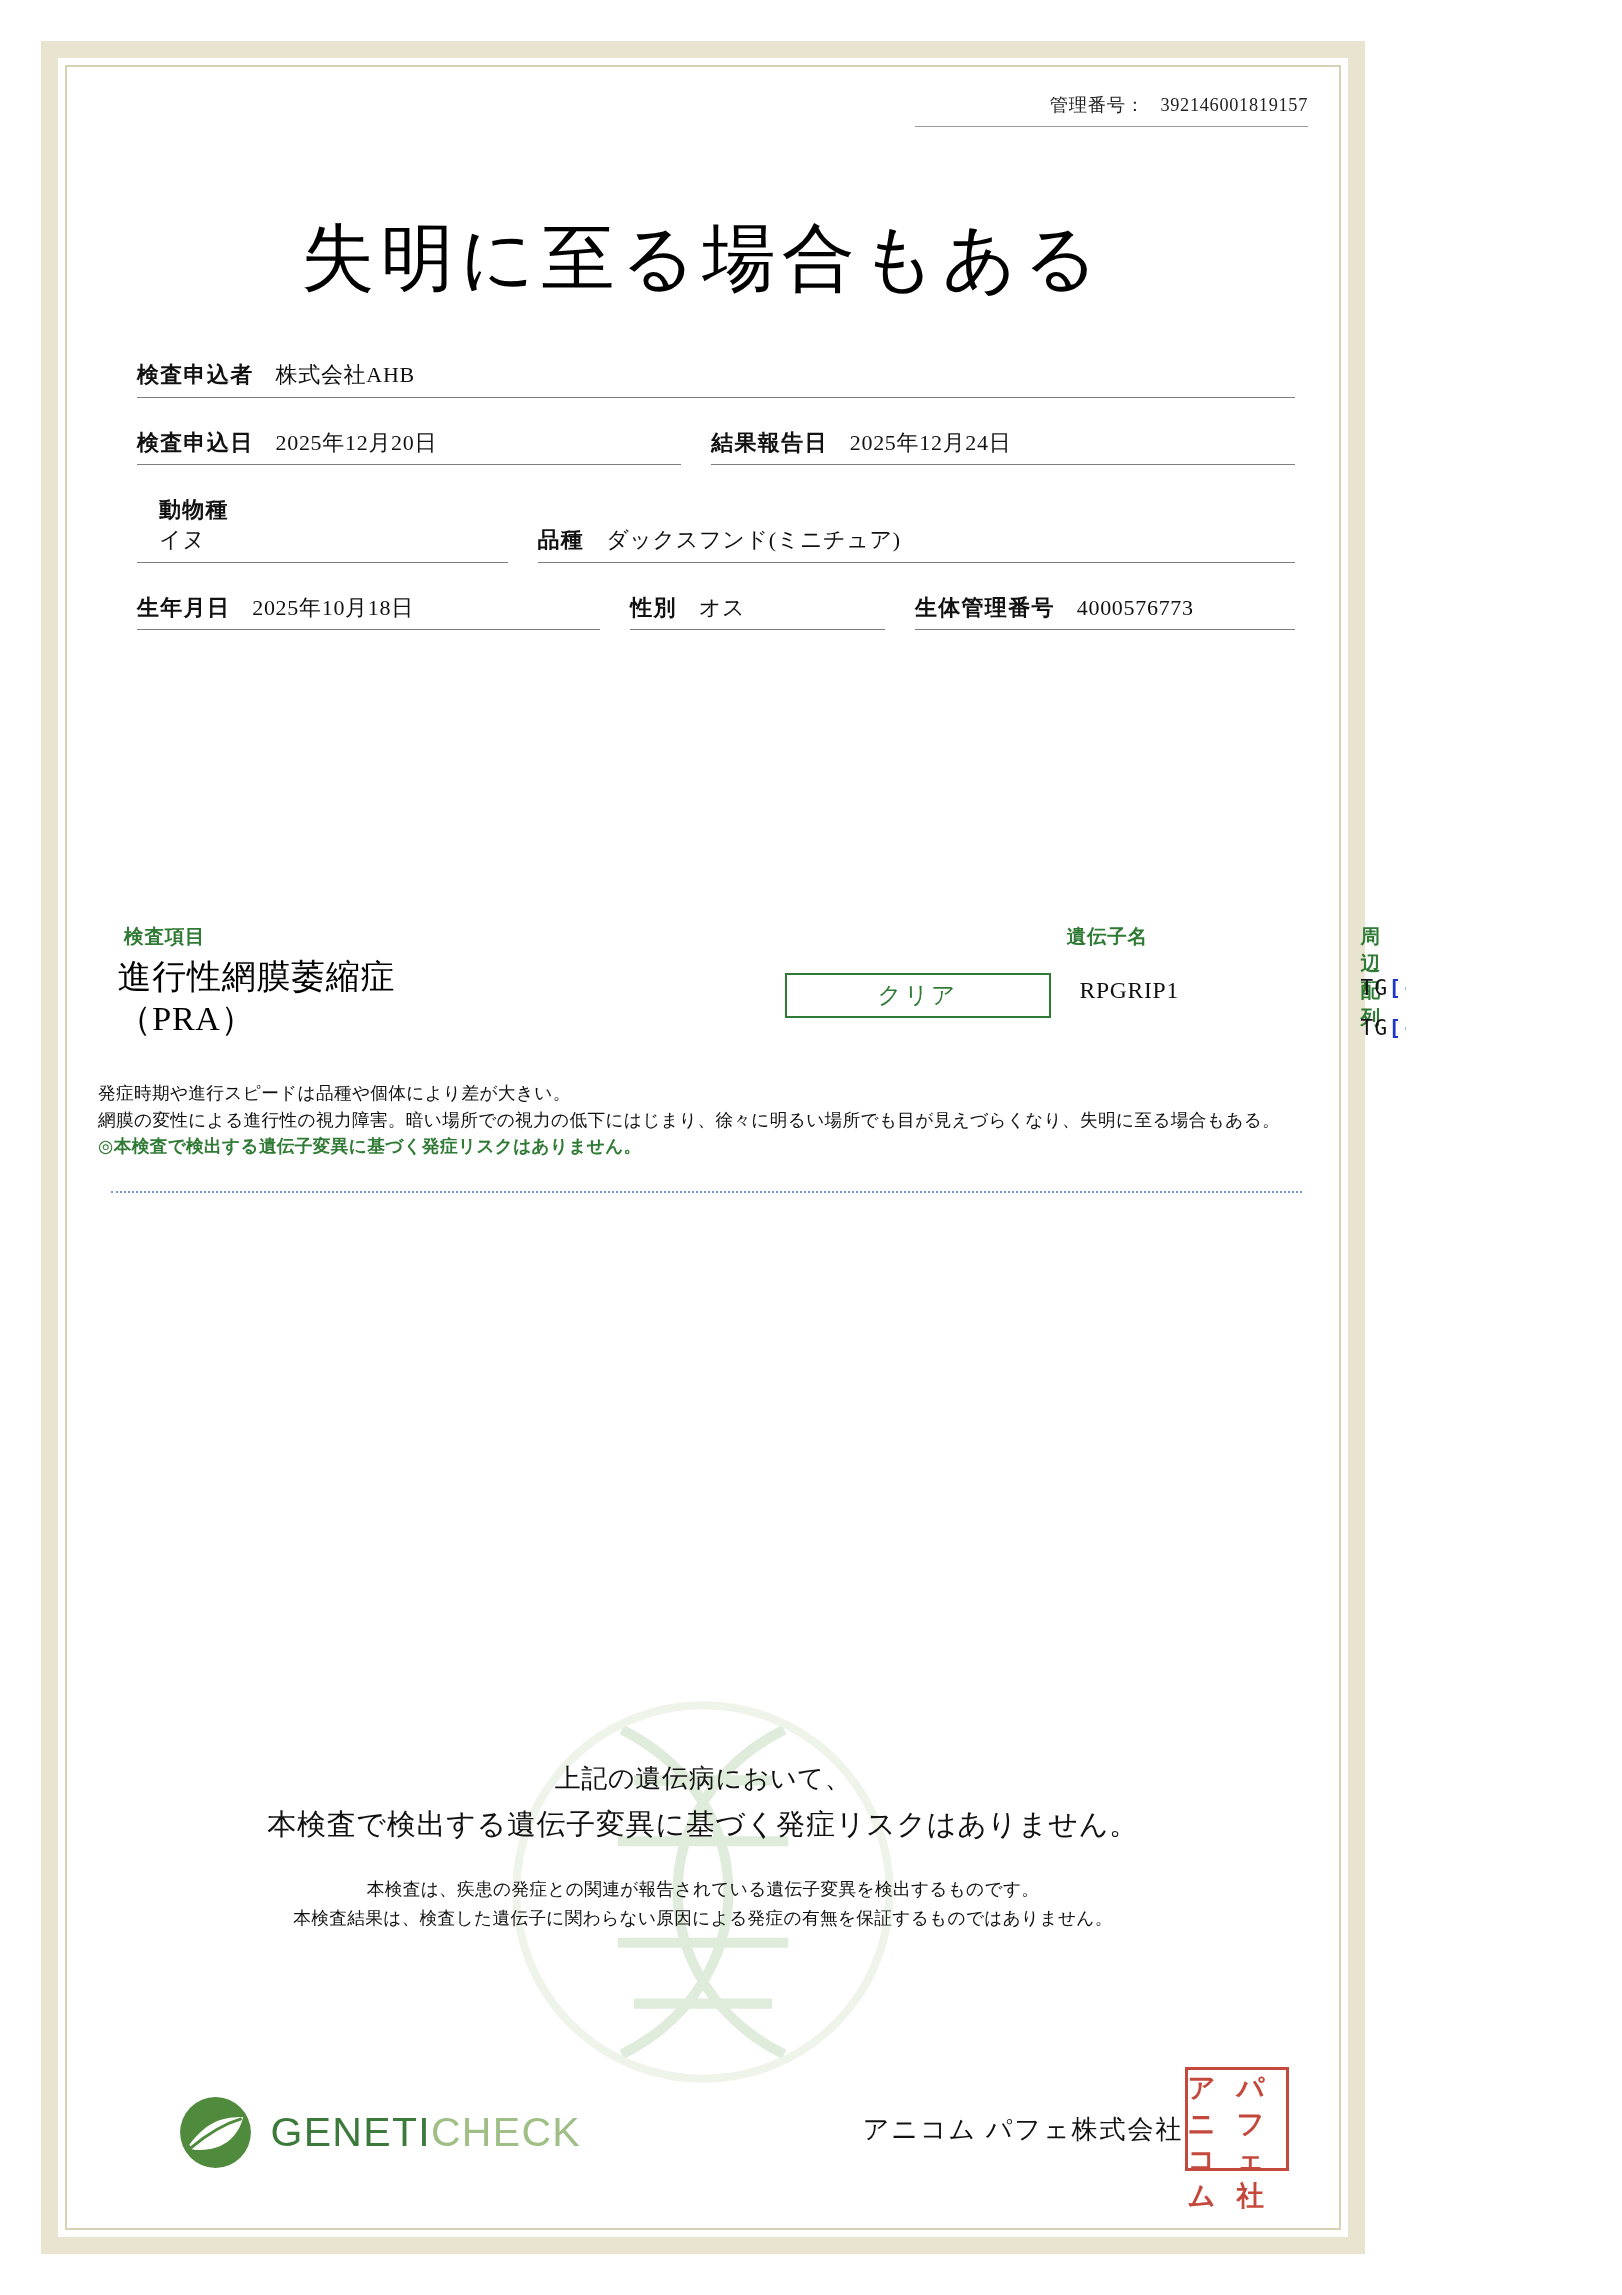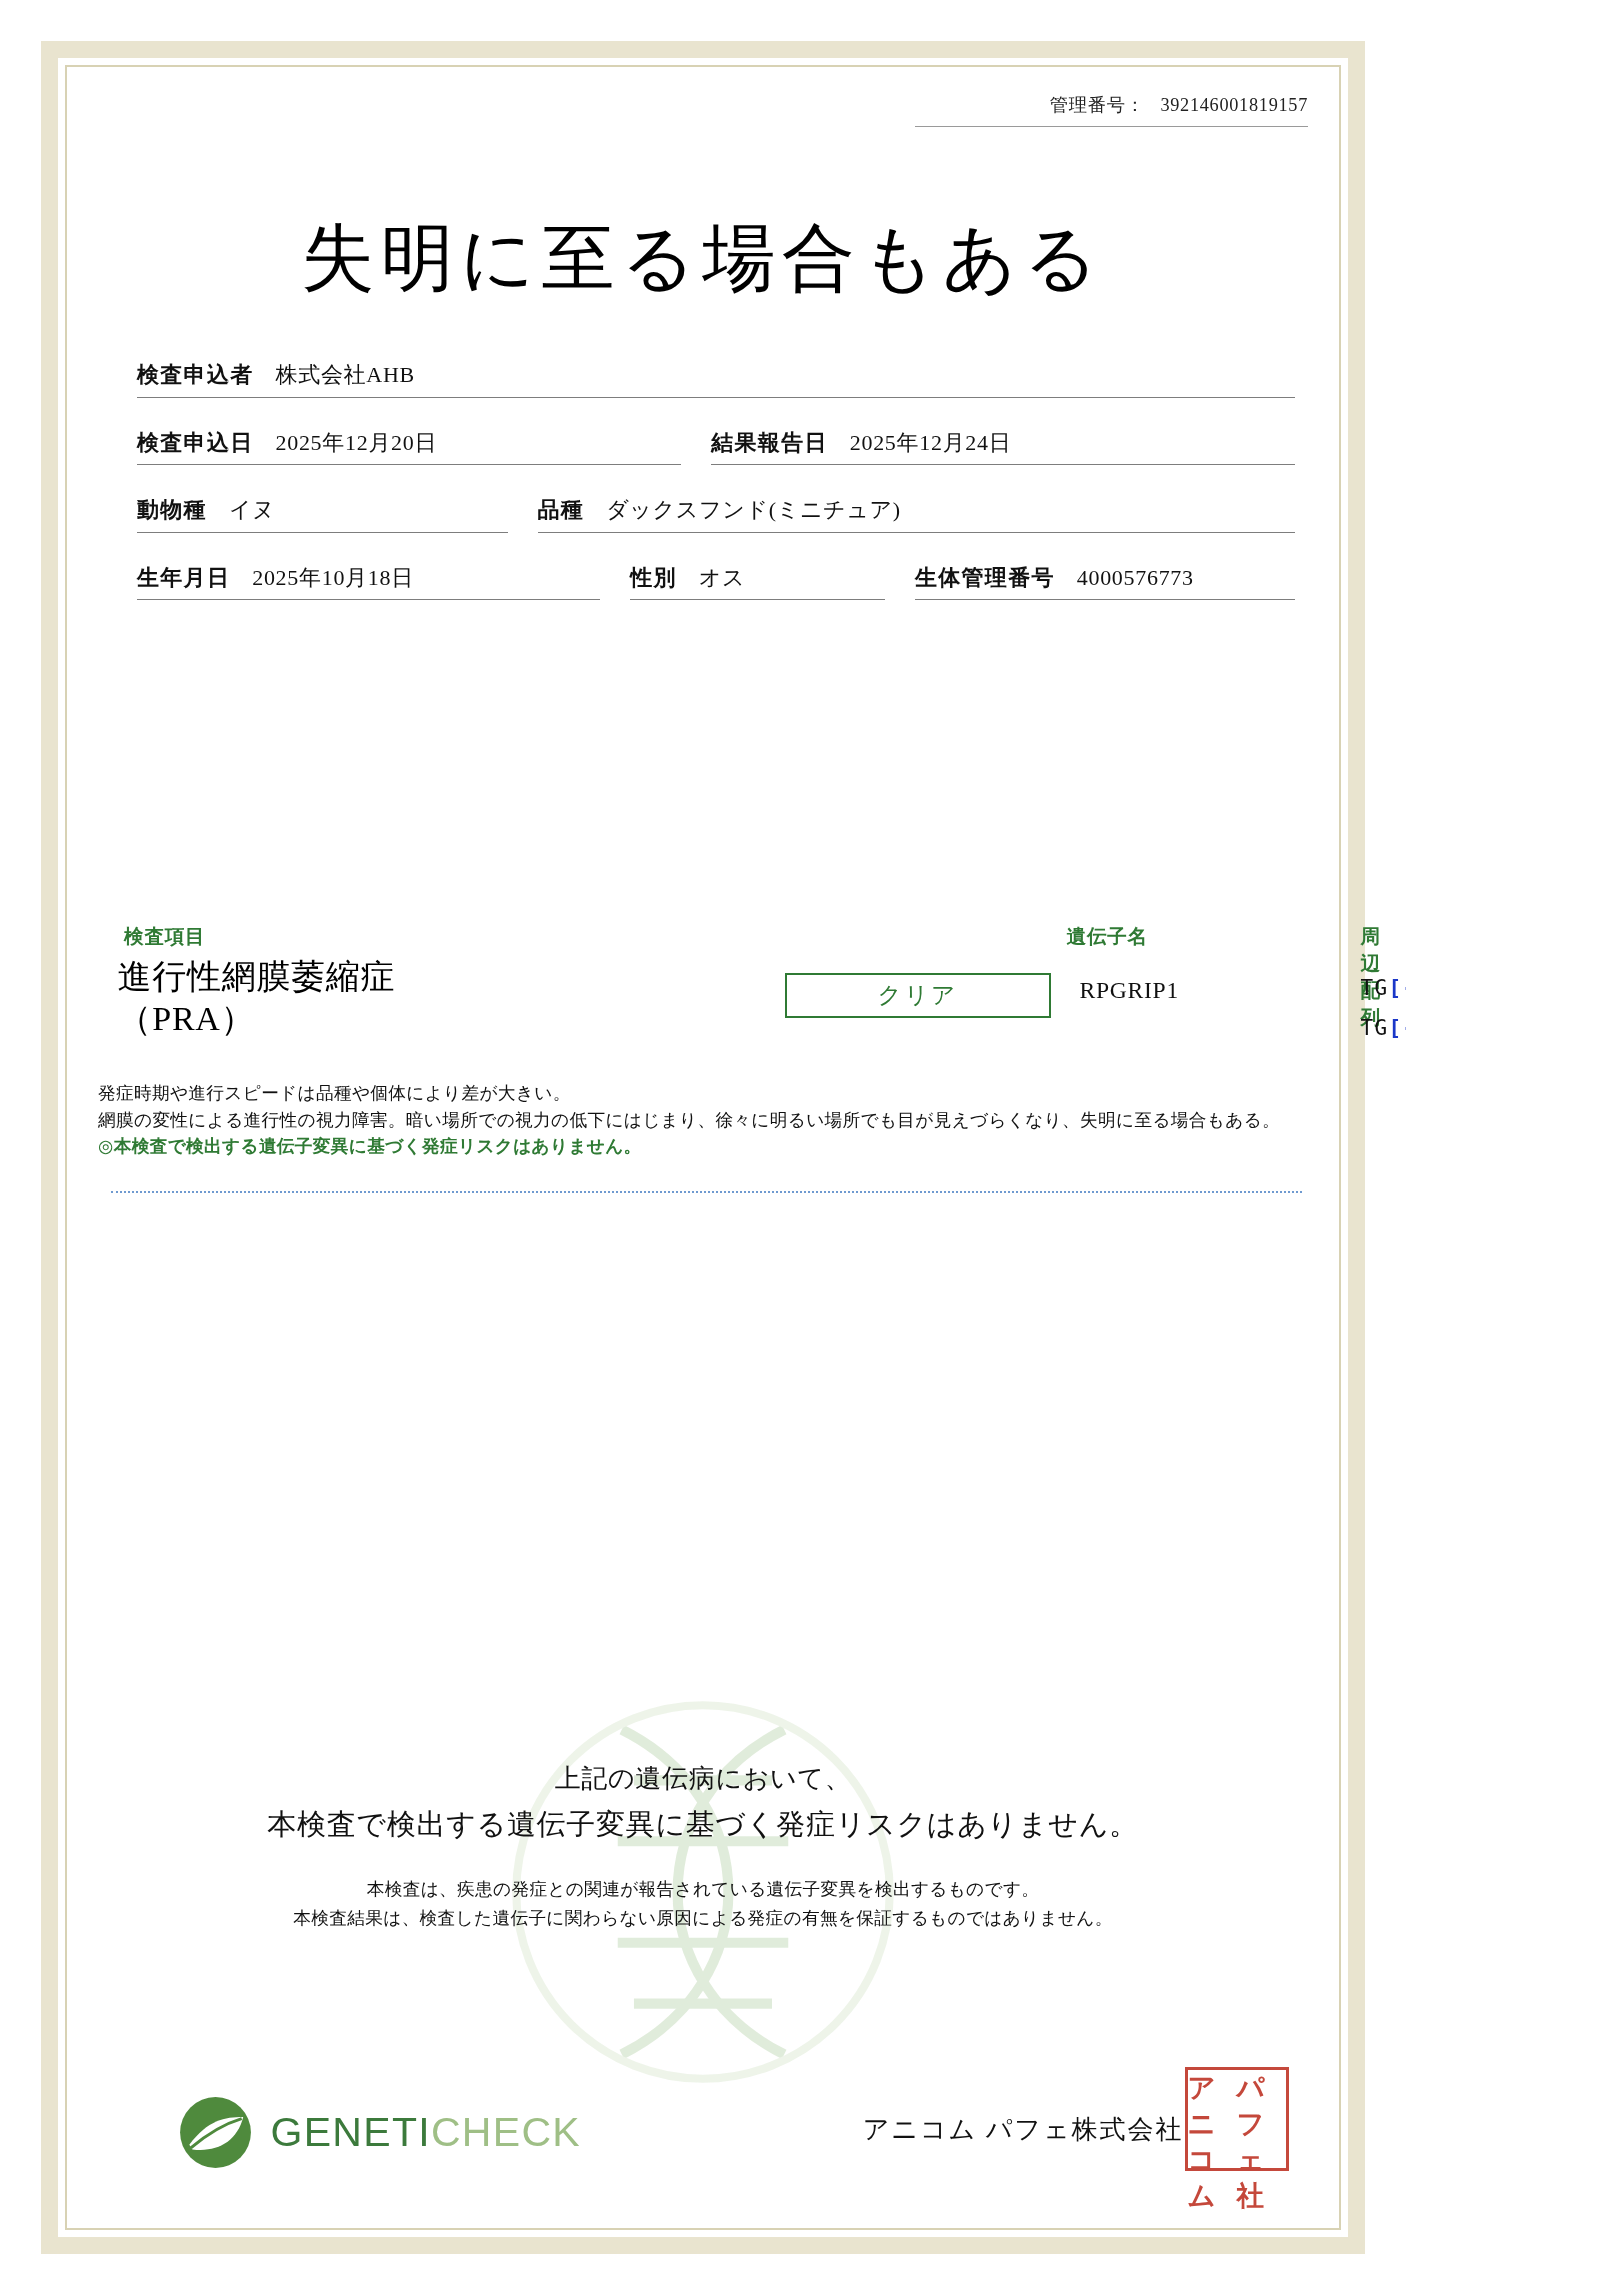--- a/index.html
+++ b/index.html
@@ -99,21 +99,21 @@
   .cell .val {
     font-size: 22px;
     margin-left: 22px;
     white-space: nowrap;
     letter-spacing: 0.7px;
   }
   .cell.grow { flex: 1; }
   .gap { width: 30px; }
   .w-applicant { width: 100%; }
   .w-half { width: 47%; }
-  .w-species { width: 32%; }
+  .w-species { width: 32%; flex-direction: column; }
   .w-breed { flex: 1; }
   .w-birth { width: 40%; }
   .w-sex { width: 22%; }
   .w-idno { flex: 1; }
 
   
   .test-section {
     position: absolute;
     left: 19.6px;
     right: 6.5px;

